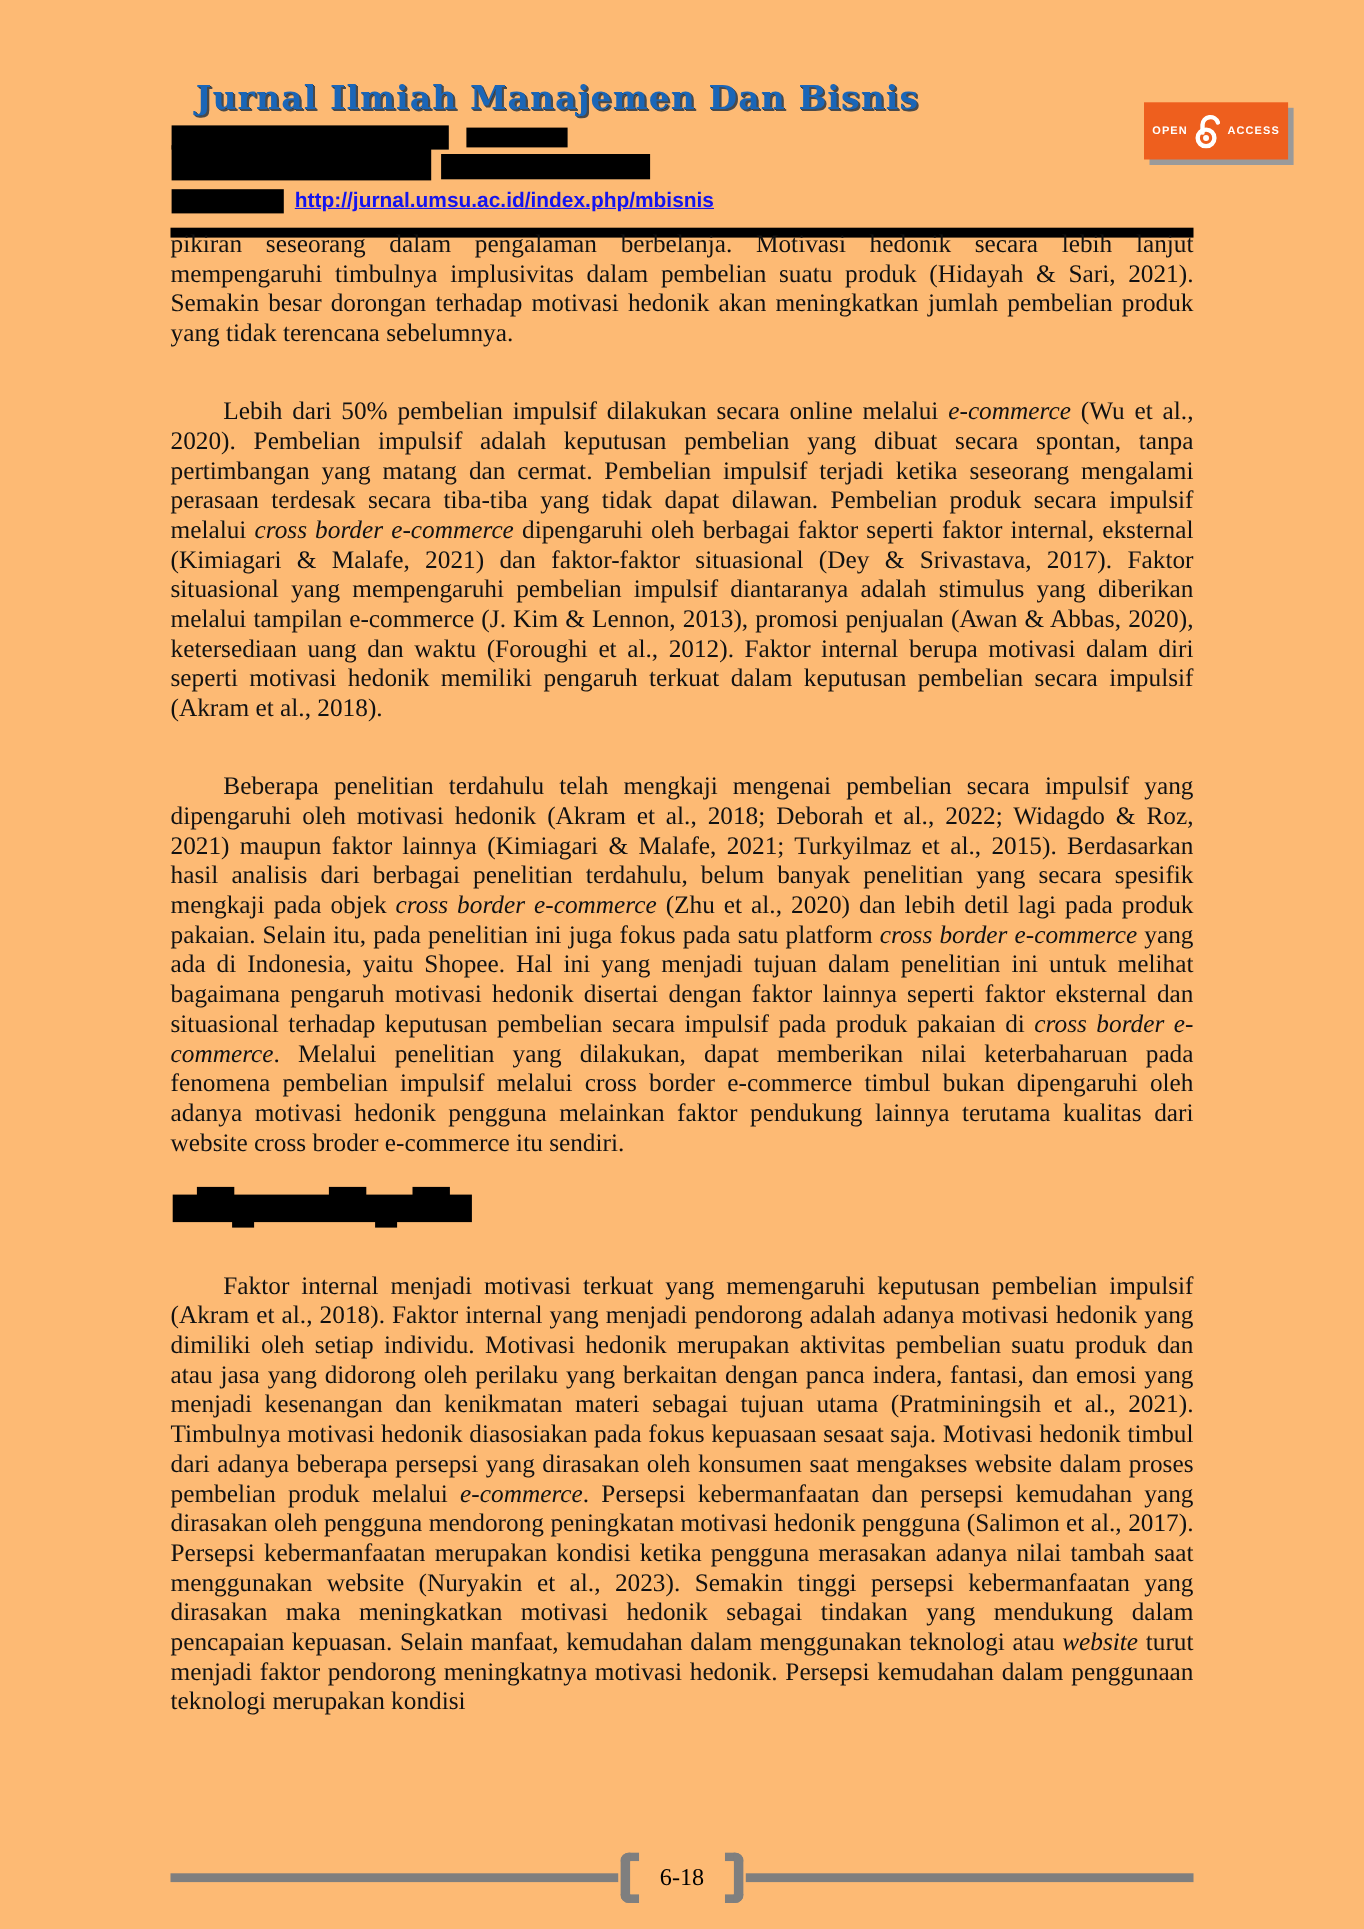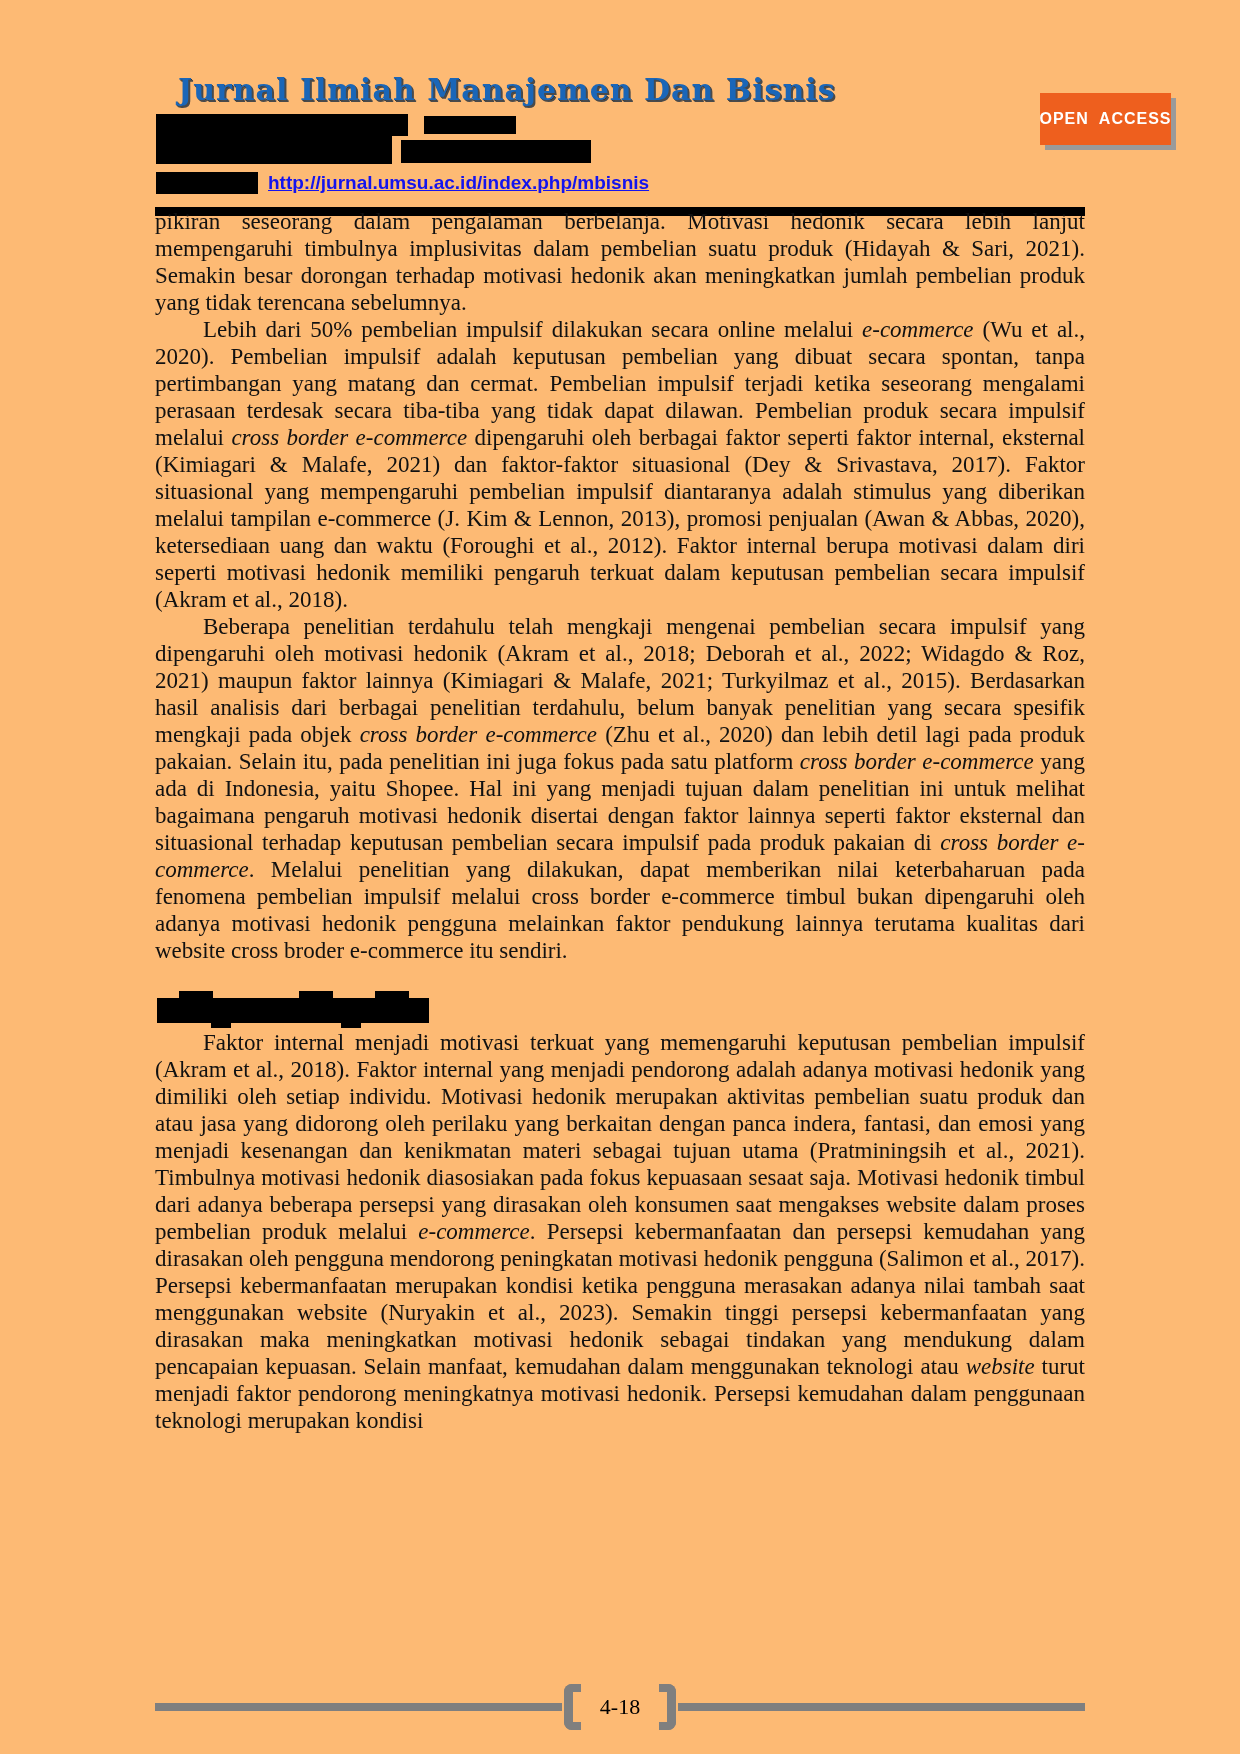--- a/index.html
+++ b/index.html
@@ -53,32 +53,32 @@
   }
   
   #oa-badge{
     position:absolute;left:1040px;top:93px;width:131px;height:52px;
     background:var(--oa-orange);
     box-shadow:5px 5px 0 #9a9a9a;
     display:flex;align-items:center;justify-content:center;gap:5px;
   }
   #oa-badge .oa-word{
     font-family:"Liberation Sans", sans-serif;
-    font-weight:bold;font-size:16px;color:#fff;letter-spacing:1px;
+    font-weight:bold;font-size:10px;color:#fff;letter-spacing:1px;
   }
   #oa-lock{width:26px;height:32px;display:block;}
   
   #article{
     position:absolute;left:155px;top:208px;width:930px;
     font-size:23px;
     line-height:27px;
     text-align:justify;
   }
   .para{margin:0;}
-  .para.indent{text-indent:48px;}
+  .para.indent{text-indent:48px;margin-top:44px;}
   .it{font-style:italic;}
   
   #heading-redaction{
     position:relative;
     margin:34px 0 6px 2px;
     width:272px;height:25px;background:#000;
   }
   #heading-redaction::before{
     content:"";position:absolute;top:-7px;left:22px;width:34px;height:9px;background:#000;
     box-shadow:120px 0 0 #000, 196px 0 0 #000;
@@ -153,18 +153,18 @@
       </div>
     <div id="heading-redaction"></div>
     <div id="paras-after">
         <p class="para indent"><span>Faktor internal menjadi motivasi terkuat yang memengaruhi keputusan pembelian impulsif (Akram et al., 2018). Faktor internal yang menjadi pendorong adalah adanya motivasi hedonik yang dimiliki oleh setiap individu. Motivasi hedonik merupakan aktivitas pembelian suatu produk dan atau jasa yang didorong oleh perilaku yang berkaitan dengan panca indera, fantasi, dan emosi yang menjadi kesenangan dan kenikmatan materi sebagai tujuan utama (Pratminingsih et al., 2021). Timbulnya motivasi hedonik diasosiakan pada fokus kepuasaan sesaat saja. Motivasi hedonik timbul dari adanya beberapa persepsi yang dirasakan oleh konsumen saat mengakses website dalam proses pembelian produk melalui </span><span class="it">e-commerce</span><span>. Persepsi kebermanfaatan dan persepsi kemudahan yang dirasakan oleh pengguna mendorong peningkatan motivasi hedonik pengguna (Salimon et al., 2017). Persepsi kebermanfaatan merupakan kondisi ketika pengguna merasakan adanya nilai tambah saat menggunakan website (Nuryakin et al., 2023). Semakin tinggi persepsi kebermanfaatan yang dirasakan maka meningkatkan motivasi hedonik sebagai tindakan yang mendukung dalam pencapaian kepuasan. Selain manfaat, kemudahan dalam menggunakan teknologi atau </span><span class="it">website</span><span> turut menjadi faktor pendorong meningkatnya motivasi hedonik. Persepsi kemudahan dalam penggunaan teknologi merupakan kondisi</span></p>
       </div>
   </div>
 
   <div id="footer">
     <div class="footer-bar"></div>
     <div class="bracket left"></div>
-    <div id="page-number">4-18</div>
+    <div id="page-number">6-18</div>
     <div class="bracket right"></div>
     <div class="footer-bar"></div>
   </div>
 
 </div>
 
 </body></html>

